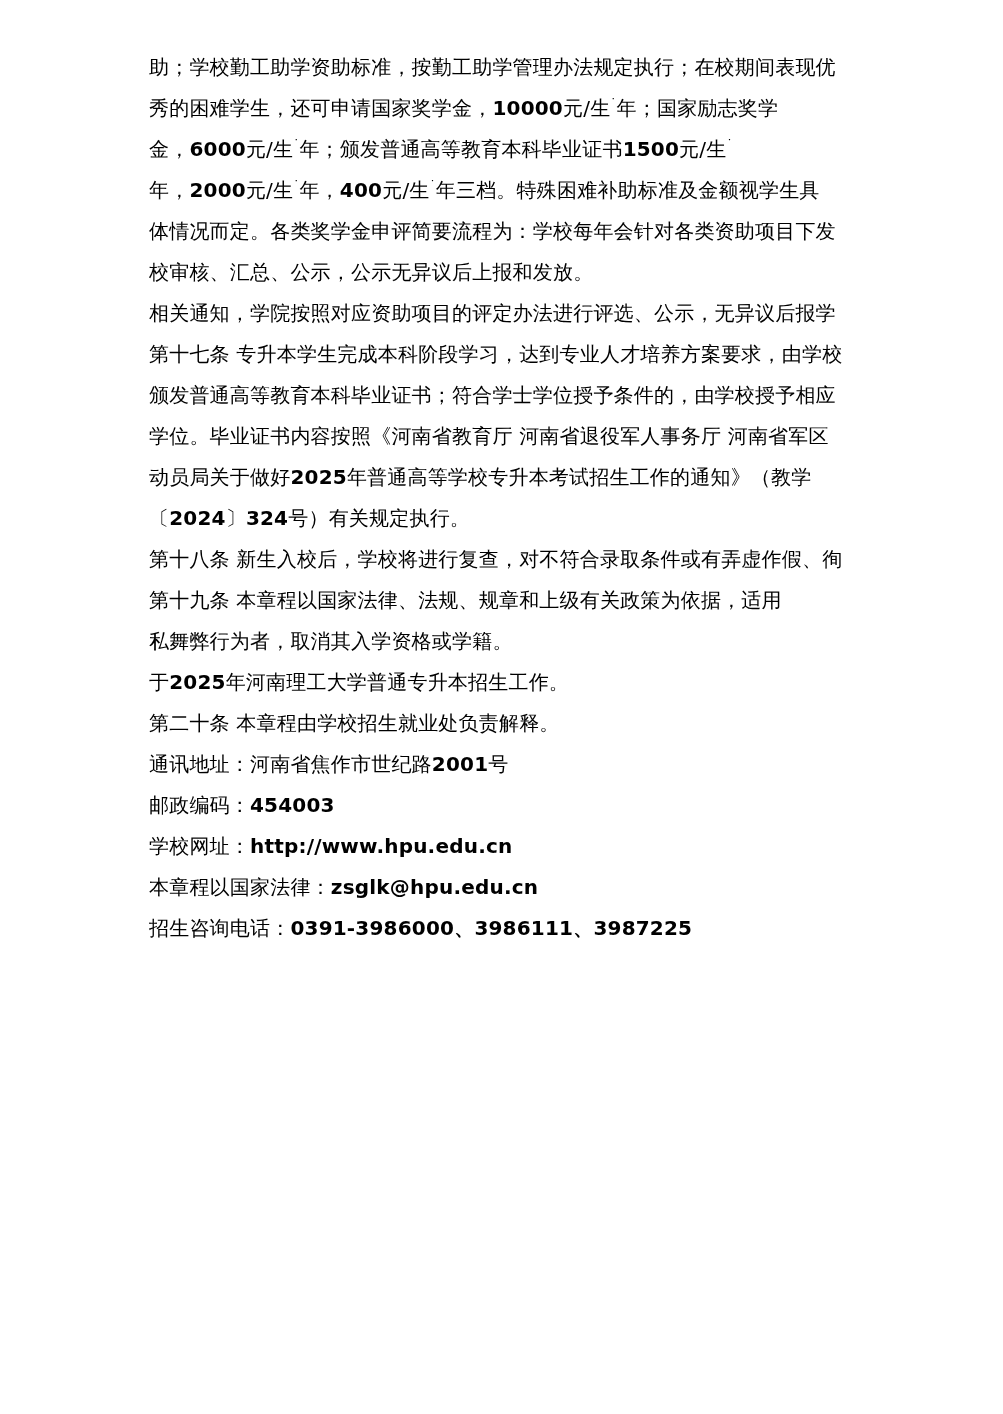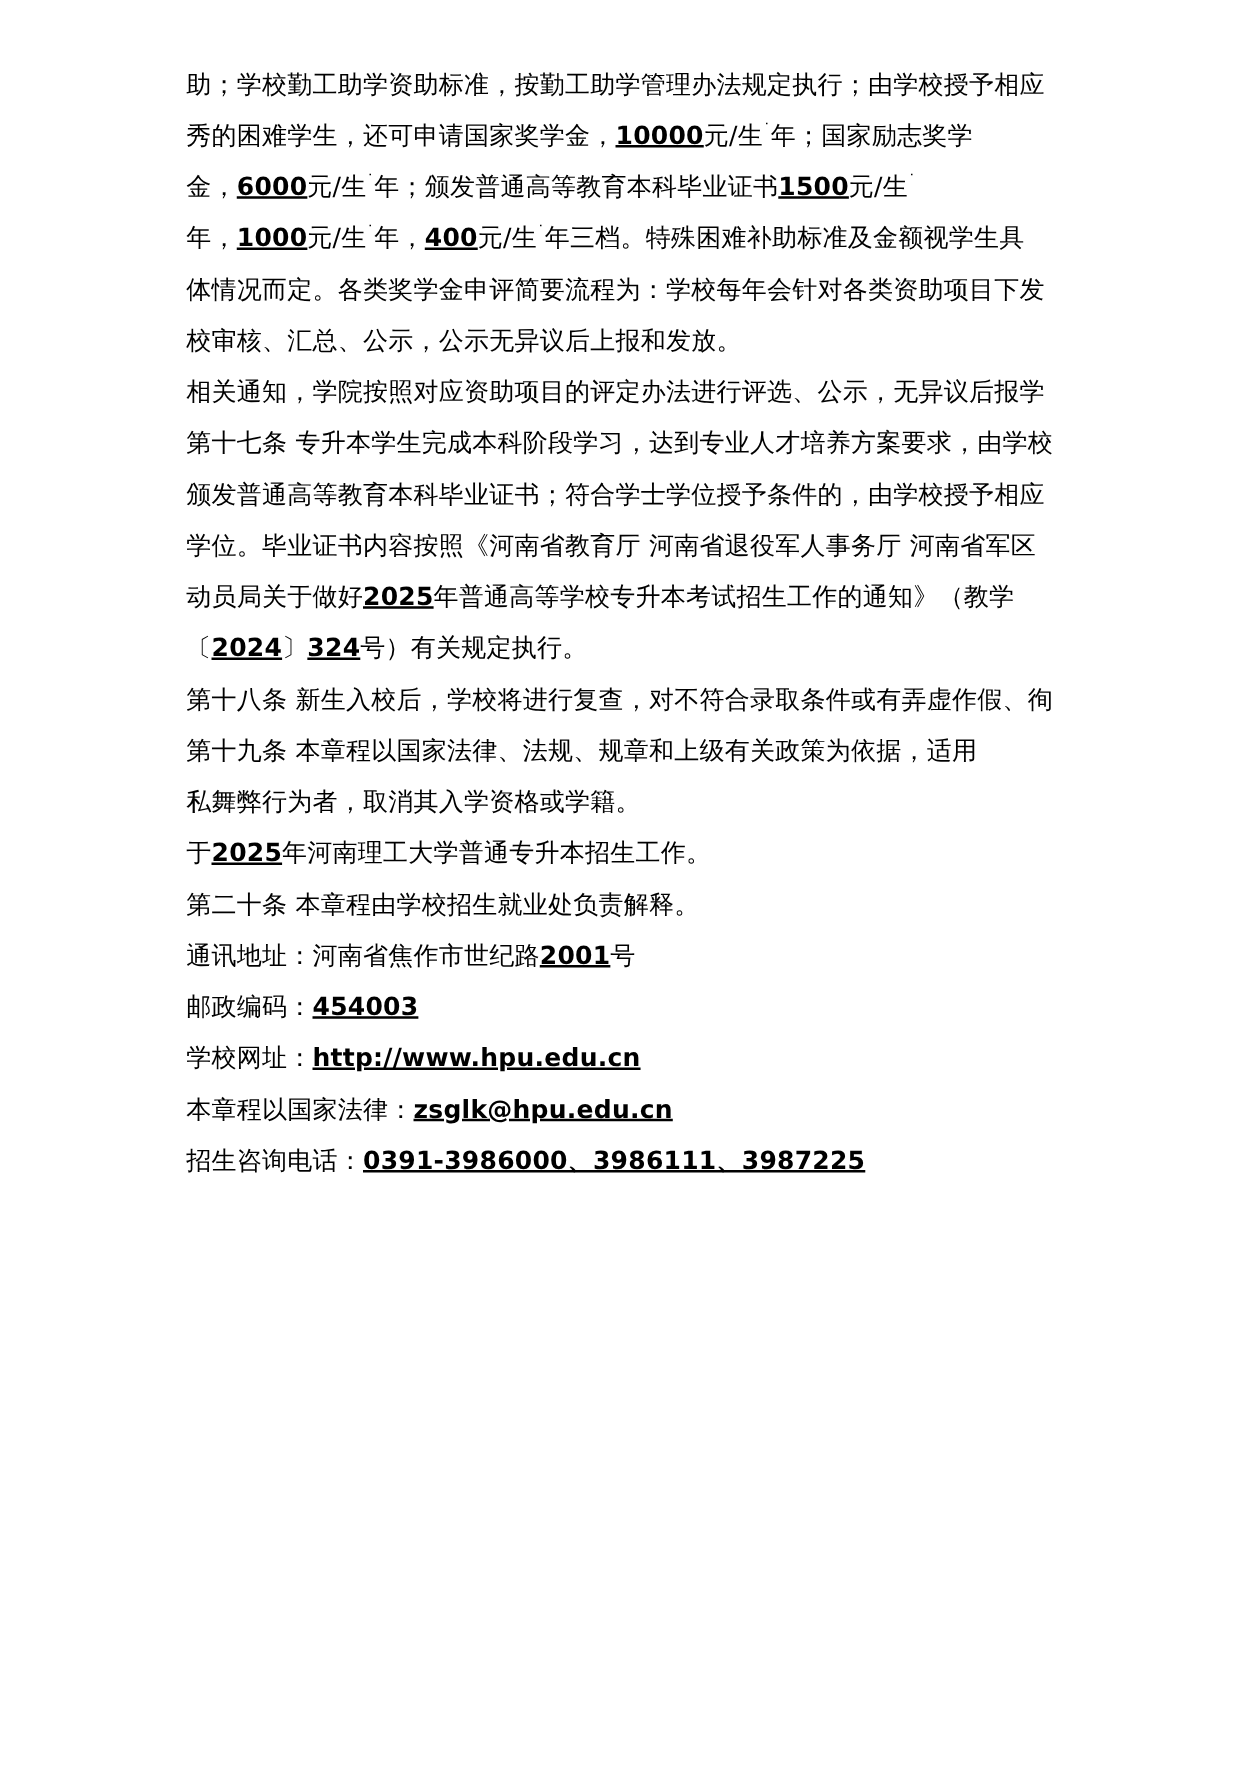--- a/index.html
+++ b/index.html
@@ -24,37 +24,36 @@
     .line {
       height: 41px;
       line-height: 41px;
       font-size: 20px;
       white-space: nowrap;
       letter-spacing: 0.2px;
     }
     .line b {
       font-weight: bold;
       font-family: "DejaVu Sans", sans-serif;
-      text-decoration: underline;
     }
     .dot {
       position: relative;
       top: -8px;
       font-size: 12px;
     }
   </style>
 </head>
 <body>
 
 <div class="page">
   <div id="body-lines">
-      <div class="line"><span>助；学校勤工助学资助标准，按勤工助学管理办法规定执行；由学校授予相应</span></div>
+      <div class="line"><span>助；学校勤工助学资助标准，按勤工助学管理办法规定执行；在校期间表现优</span></div>
       <div class="line"><span>秀的困难学生，还可申请国家奖学金，</span><b>10000</b><span>元/生</span><span class="dot">˙</span><span>年；国家励志奖学</span></div>
       <div class="line"><span>金，</span><b>6000</b><span>元/生</span><span class="dot">˙</span><span>年；颁发普通高等教育本科毕业证书</span><b>1500</b><span>元/生</span><span class="dot">˙</span></div>
-      <div class="line"><span>年，</span><b>1000</b><span>元/生</span><span class="dot">˙</span><span>年，</span><b>400</b><span>元/生</span><span class="dot">˙</span><span>年三档。特殊困难补助标准及金额视学生具</span></div>
+      <div class="line"><span>年，</span><b>2000</b><span>元/生</span><span class="dot">˙</span><span>年，</span><b>400</b><span>元/生</span><span class="dot">˙</span><span>年三档。特殊困难补助标准及金额视学生具</span></div>
       <div class="line"><span>体情况而定。各类奖学金申评简要流程为：学校每年会针对各类资助项目下发</span></div>
       <div class="line"><span>校审核、汇总、公示，公示无异议后上报和发放。</span></div>
       <div class="line"><span>相关通知，学院按照对应资助项目的评定办法进行评选、公示，无异议后报学</span></div>
       <div class="line"><span>第十七条 专升本学生完成本科阶段学习，达到专业人才培养方案要求，由学校</span></div>
       <div class="line"><span>颁发普通高等教育本科毕业证书；符合学士学位授予条件的，由学校授予相应</span></div>
       <div class="line"><span>学位。毕业证书内容按照《河南省教育厅 河南省退役军人事务厅 河南省军区</span></div>
       <div class="line"><span>动员局关于做好</span><b>2025</b><span>年普通高等学校专升本考试招生工作的通知》（教学</span></div>
       <div class="line"><span>〔</span><b>2024</b><span>〕</span><b>324</b><span>号）有关规定执行。</span></div>
       <div class="line"><span>第十八条 新生入校后，学校将进行复查，对不符合录取条件或有弄虚作假、徇</span></div>
       <div class="line"><span>第十九条 本章程以国家法律、法规、规章和上级有关政策为依据，适用</span></div>

